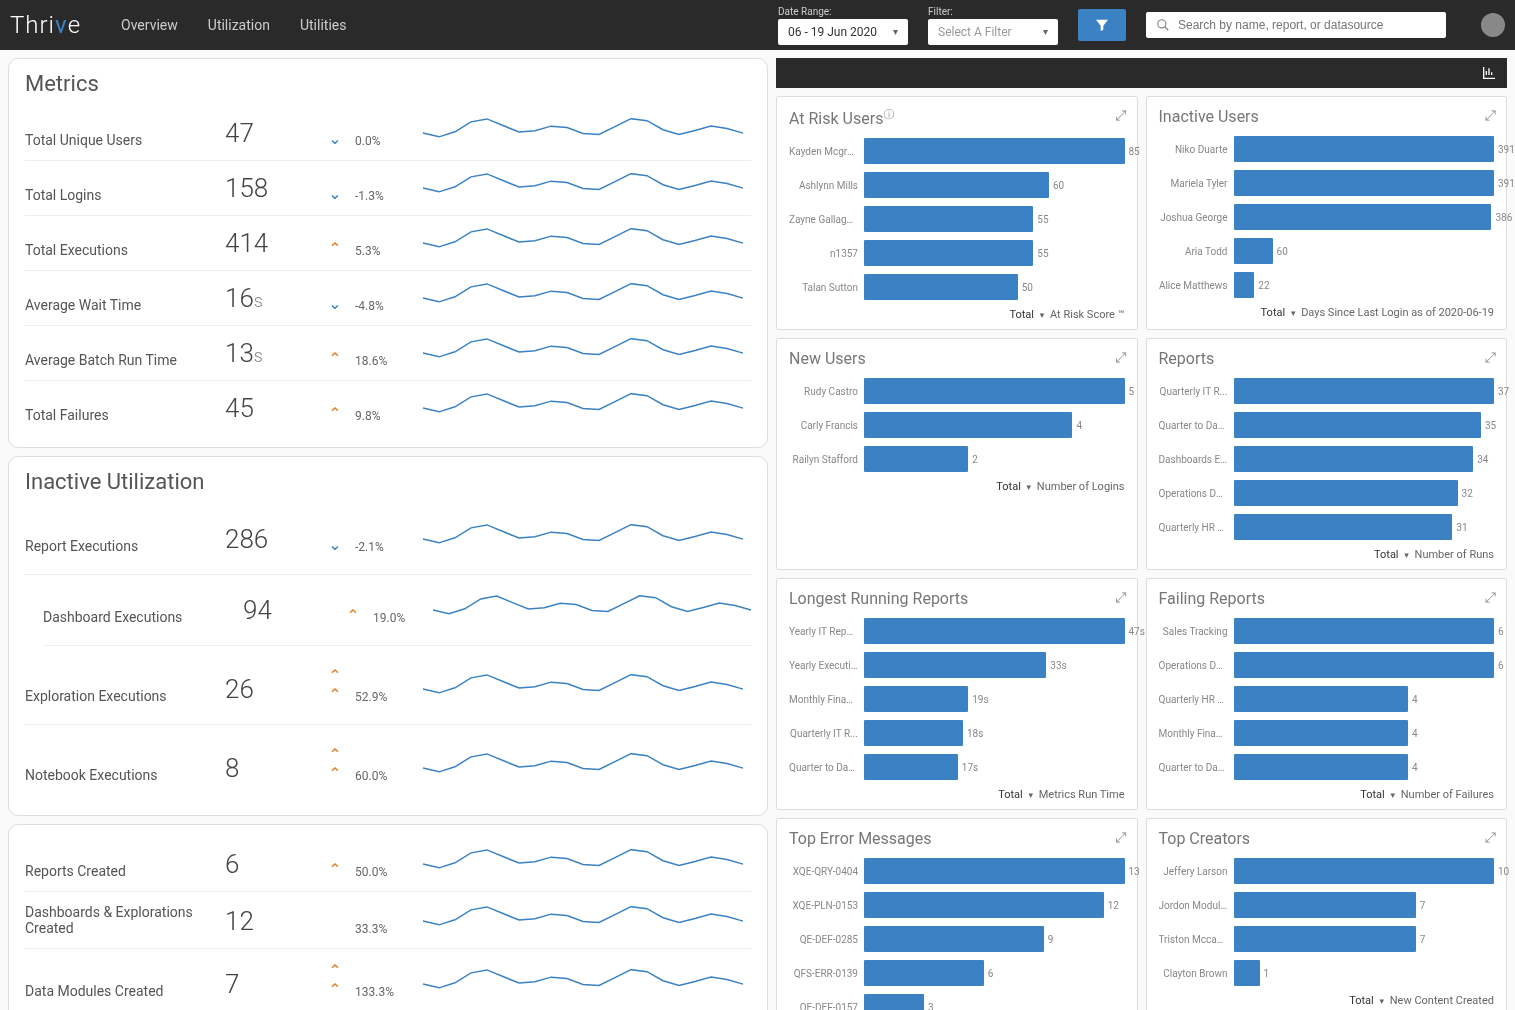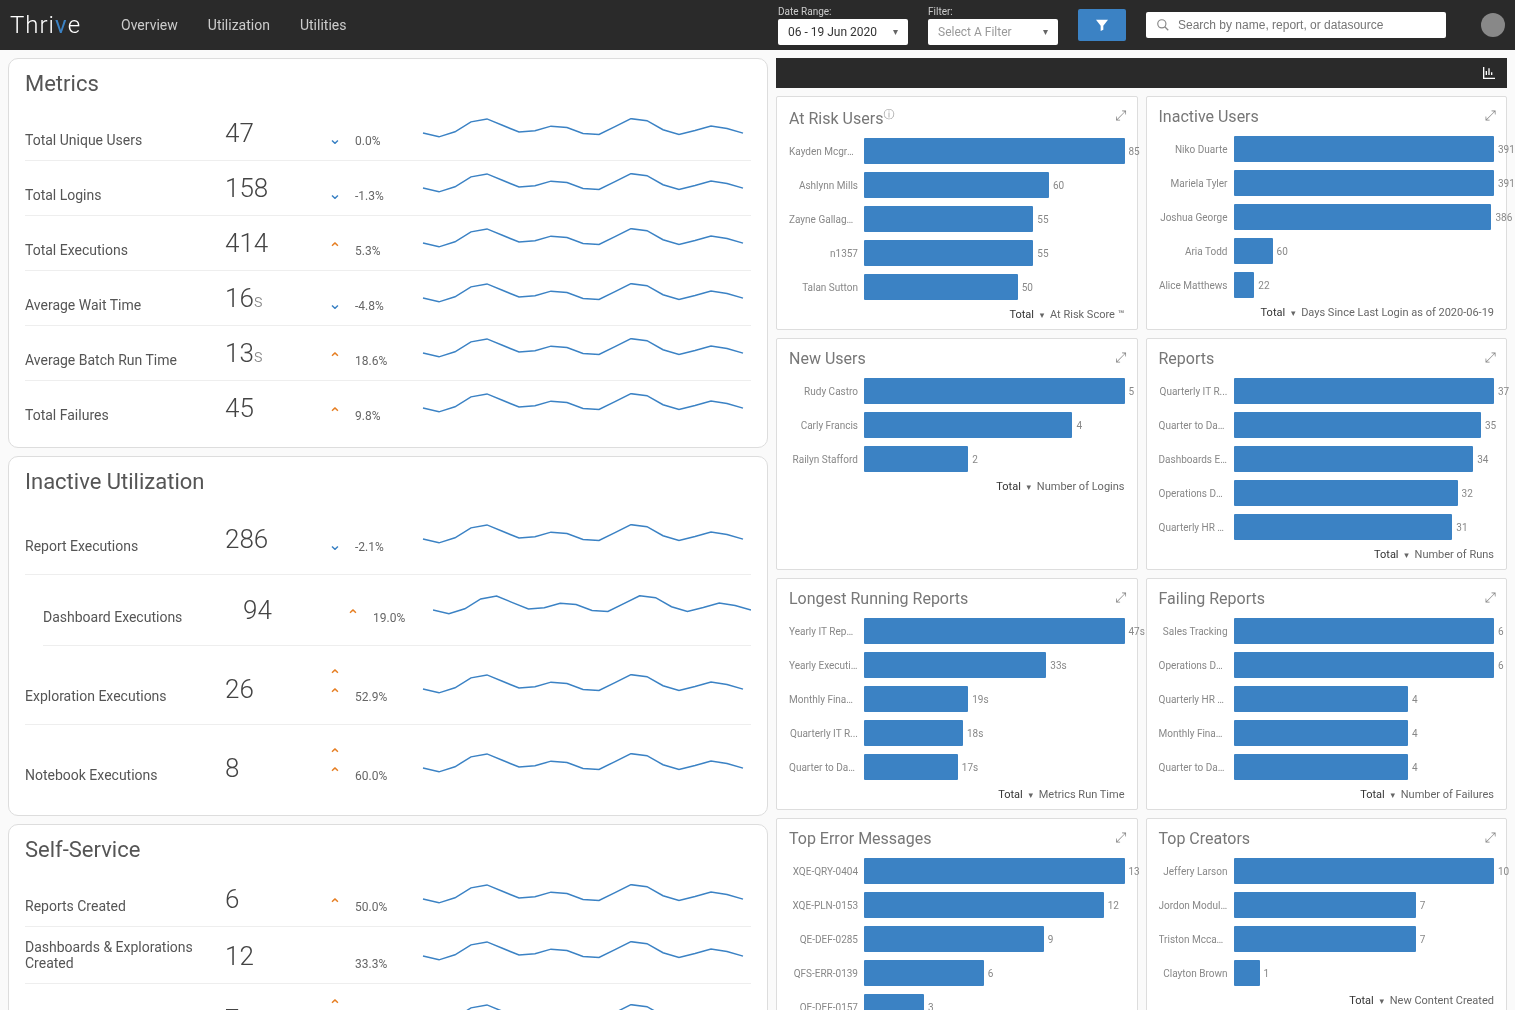--- a/index.html
+++ b/index.html
@@ -192,21 +192,20 @@
       <div class="metric-value">8<span class="unit"></span></div>
       <div class="trend-icon"><span class="trend-dup">⌃<br>⌃</span></div>
       <div class="metric-pct">60.0%</div>
       <div class="spark"><svg viewBox="0 0 320 30">
                 <path d="M0,15 L16,18.84071786164111 L32,13.77287680252975 L48,3.8540186264967273 L64,0.9303827030044491 L80,7.544893179363708 L96,14.03021678688483 L112,12.660639651786411 L128,8.135304699527076 L144,9.427533042019467 L160,15.536611238333064 L176,16.53412723379914 L192,8.569367297329919 L208,0.6343695150693343 L224,2.6492979771432794 L240,11.731091506333636 L256,16.384790859738445 L272,12.492461612019675 L288,8.076244993280124 L304,10.454831194375295 L320,15.12229957570895"></path>
               </svg></div>
           </div>
         </div>
     </div>
     <div class="panel">
-      <h2>Self-Service</h2>
       <div id="selfservice-rows">
           <div class="metric-row">
       <div class="metric-label">Reports Created</div>
       <div class="metric-value">6<span class="unit"></span></div>
       <div class="trend-icon"><span class="trend-up">⌃</span></div>
       <div class="metric-pct">50.0%</div>
       <div class="spark"><svg viewBox="0 0 320 30">
                 <path d="M0,15 L16,18.84071786164111 L32,13.77287680252975 L48,3.8540186264967273 L64,0.9303827030044491 L80,7.544893179363708 L96,14.03021678688483 L112,12.660639651786411 L128,8.135304699527076 L144,9.427533042019467 L160,15.536611238333064 L176,16.53412723379914 L192,8.569367297329919 L208,0.6343695150693343 L224,2.6492979771432794 L240,11.731091506333636 L256,16.384790859738445 L272,12.492461612019675 L288,8.076244993280124 L304,10.454831194375295 L320,15.12229957570895"></path>
               </svg></div>
           </div>

